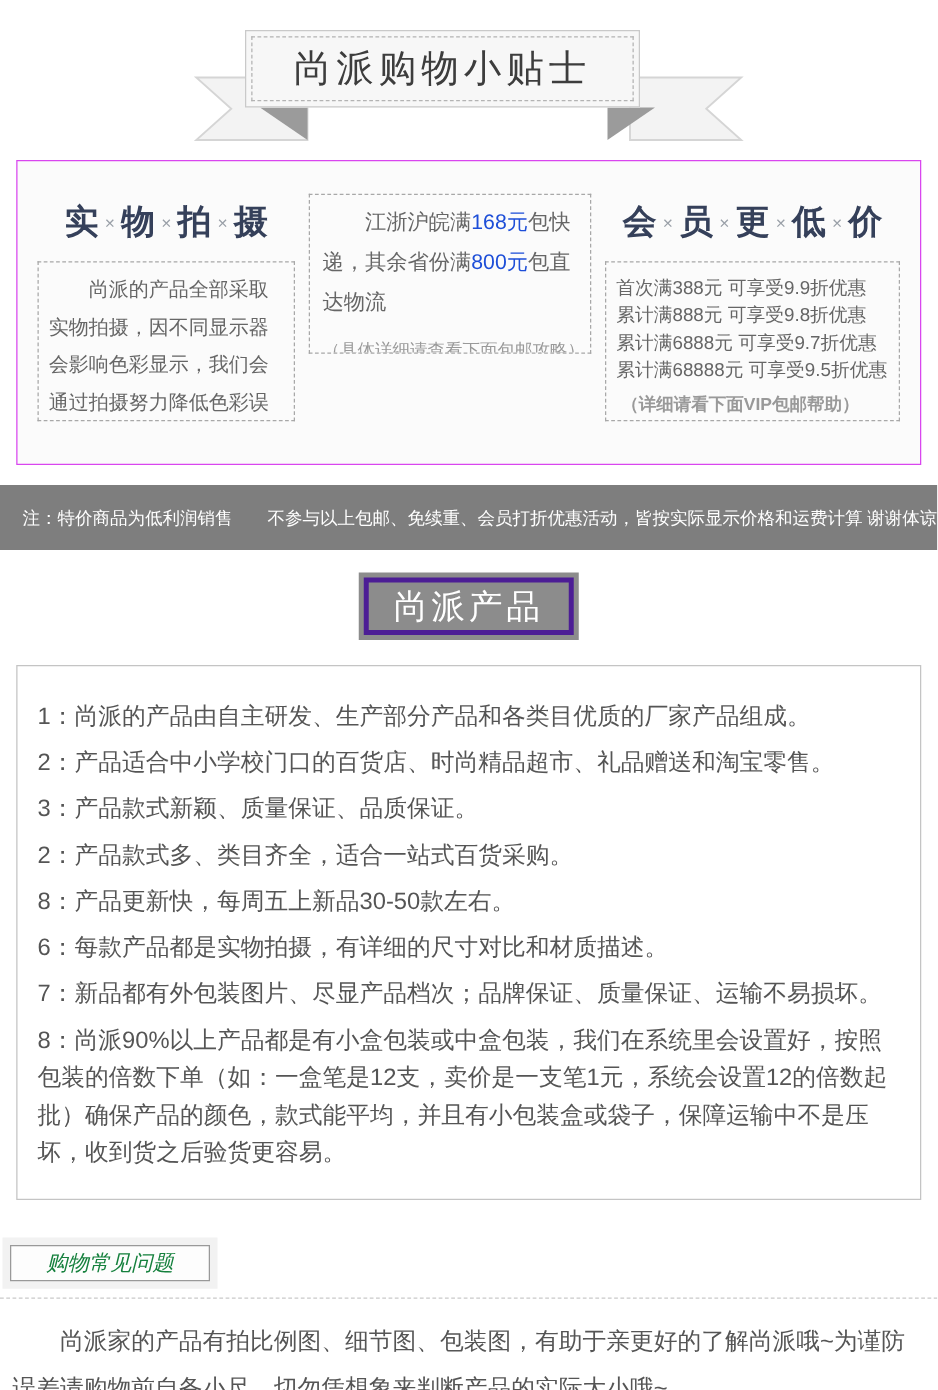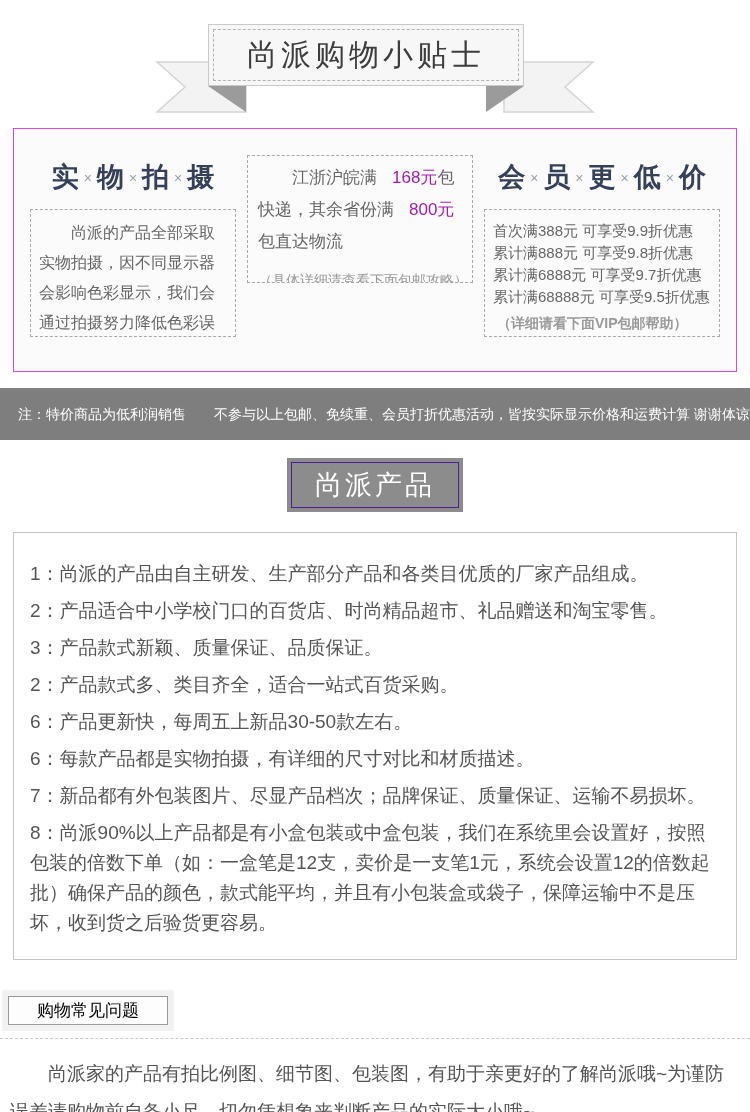--- a/index.html
+++ b/index.html
@@ -8,21 +8,21 @@
     width: 750px;
     font-family: "Liberation Sans", sans-serif;
     color: #555;
   }
   .page { width: 750px; min-height: 1112px; overflow: hidden; background: #fff; }
 
   
   .ribbon-wrap { position: relative; height: 128px; }
   .ribbon-svg { position: absolute; left: 0; top: 0; }
   .ribbon-box {
-    position: absolute; left: 208px; top: 24px; width: 316px; height: 62px;
+    position: absolute; left: 196px; top: 24px; width: 316px; height: 62px;
     background: #f7f7f7; border: 1px solid #c9c9c9; z-index: 2;
   }
   .ribbon-box .dashed-inner {
     position: absolute; inset: 4px; border: 1px dashed #b3b3b3;
     display: flex; align-items: center; justify-content: center;
   }
   .ribbon-title {
     font-size: 30px; color: #3d3d3d; letter-spacing: 4px; white-space: nowrap;
   }
 
@@ -46,57 +46,57 @@
     font-size: 14px; color: #9aa0a8; margin: 0 5px; vertical-align: 3px;
   }
   .tip-body {
     border: 1px dashed #a8a8a8; height: 128px; overflow: hidden;
     color: #666;
   }
   .c1 .tip-body { padding: 8px 8px 0 8px; font-size: 16px; line-height: 30px; }
   .c2 .tip-body { padding: 6px 10px 0 10px; font-size: 17px; line-height: 32px; }
   .c3 .tip-body { padding: 10px 8px 0 8px; font-size: 15px; line-height: 22px; }
   .rich-para { text-indent: 2em; }
-  .rich-para .hl { color: #a21caf; padding-left: 15px; }
+  .rich-para .hl { color: #1d4ed8; }
   .tip-note { font-size: 14px; color: #999; margin-top: 6px; text-indent: 0; white-space: nowrap; }
   .c3 .tip-note { margin-top: 4px; padding-left: 4px; font-weight: bold; }
   .vip-line { white-space: nowrap; }
 
   
   .notice-bar {
     margin-top: 16px; height: 52px; background: #7e7e7e;
     color: #fff; font-size: 14px; line-height: 52px;
     padding-left: 18px; white-space: nowrap; overflow: hidden;
   }
 
   
   .section-title-wrap { padding: 18px 0 20px 0; display: flex; justify-content: center; }
   .section-title {
     width: 176px; height: 54px; background: #8c8c8c; padding: 4px;
   }
   .section-title .inner {
-    width: 100%; height: 100%; border: 1px solid #4c1d95;
+    width: 100%; height: 100%; border: 4px solid #4c1d95;
     display: flex; align-items: center; justify-content: center;
   }
   .section-title-text { color: #fff; font-size: 27px; letter-spacing: 3px; white-space: nowrap; }
 
   
   .products-box {
     margin: 0 13px; border: 1px solid #c4c4c4; background: #fff;
     padding: 26px 14px 14px 16px; min-height: 405px;
   }
   .p-item { font-size: 19px; color: #555; line-height: 30px; margin-bottom: 7px; }
 
   
   .faq-label-outer {
     margin-top: 30px; margin-left: 2px; width: 172px; background: #f2f2f2; padding: 6px;
   }
   .faq-label {
     border: 1px solid #999; background: #fdfdfd; padding: 2px 10px;
-    font-size: 17px; color: #000000; text-align: center; white-space: nowrap;
+    font-size: 17px; color: #15803d; text-align: center; white-space: nowrap; font-style: italic;
   }
   .faq-divider { border-top: 1px dashed #c9c9c9; margin-top: 7px; }
   .faq-para {
     margin: 16px 10px 0 10px; font-size: 19px; color: #555;
     line-height: 38px; text-indent: 2em;
   }
 </style>
 </head>
 <body>
 
@@ -155,21 +155,21 @@
         <span class="section-title-text">尚派产品</span>
       </div>
     </div>
   </div>
 
   <div class="products-box">
       <div class="p-item">1：尚派的产品由自主研发、生产部分产品和各类目优质的厂家产品组成。</div>
       <div class="p-item">2：产品适合中小学校门口的百货店、时尚精品超市、礼品赠送和淘宝零售。</div>
       <div class="p-item">3：产品款式新颖、质量保证、品质保证。</div>
       <div class="p-item">2：产品款式多、类目齐全，适合一站式百货采购。</div>
-      <div class="p-item">6：产品更新快，每周五上新品30-50款左右。</div>
+      <div class="p-item">8：产品更新快，每周五上新品30-50款左右。</div>
       <div class="p-item">6：每款产品都是实物拍摄，有详细的尺寸对比和材质描述。</div>
       <div class="p-item">7：新品都有外包装图片、尽显产品档次；品牌保证、质量保证、运输不易损坏。</div>
       <div class="p-item">8：尚派90%以上产品都是有小盒包装或中盒包装，我们在系统里会设置好，按照包装的倍数下单（如：一盒笔是12支，卖价是一支笔1元，系统会设置12的倍数起批）确保产品的颜色，款式能平均，并且有小包装盒或袋子，保障运输中不是压坏，收到货之后验货更容易。</div>
     </div>
 
   <div class="faq-label-outer">
     <div class="faq-label">购物常见问题</div>
   </div>
   <div class="faq-divider"></div>
   <p class="faq-para">尚派家的产品有拍比例图、细节图、包装图，有助于亲更好的了解尚派哦~为谨防误差请购物前自备小尺，切勿凭想象来判断产品的实际大小哦~</p>

